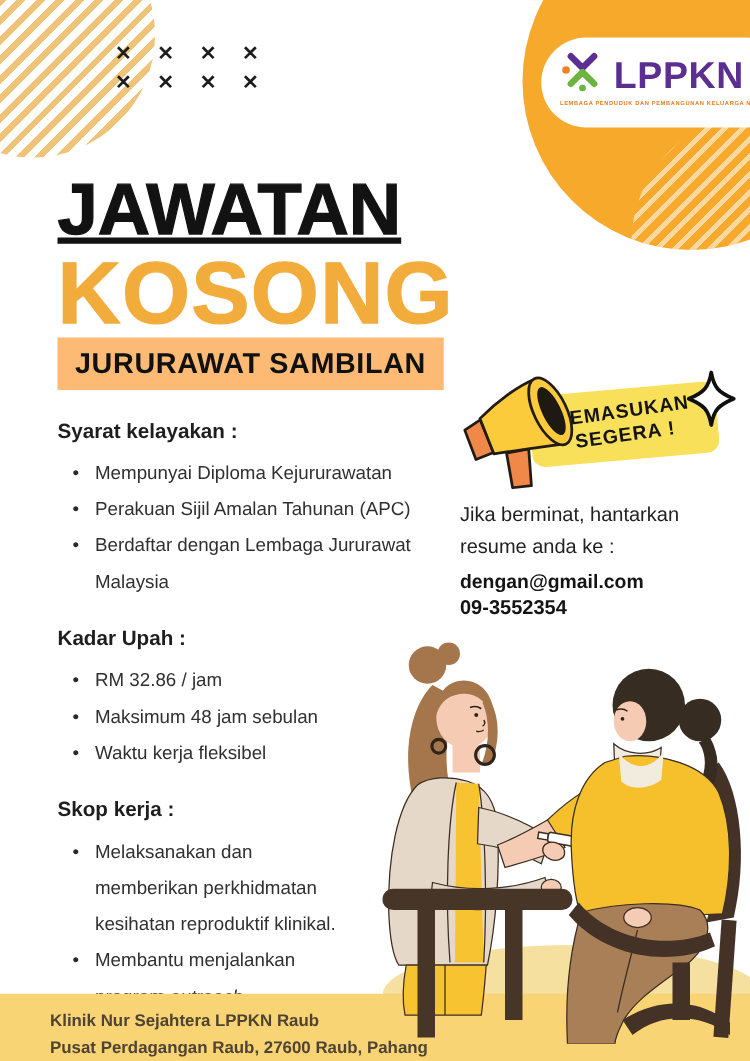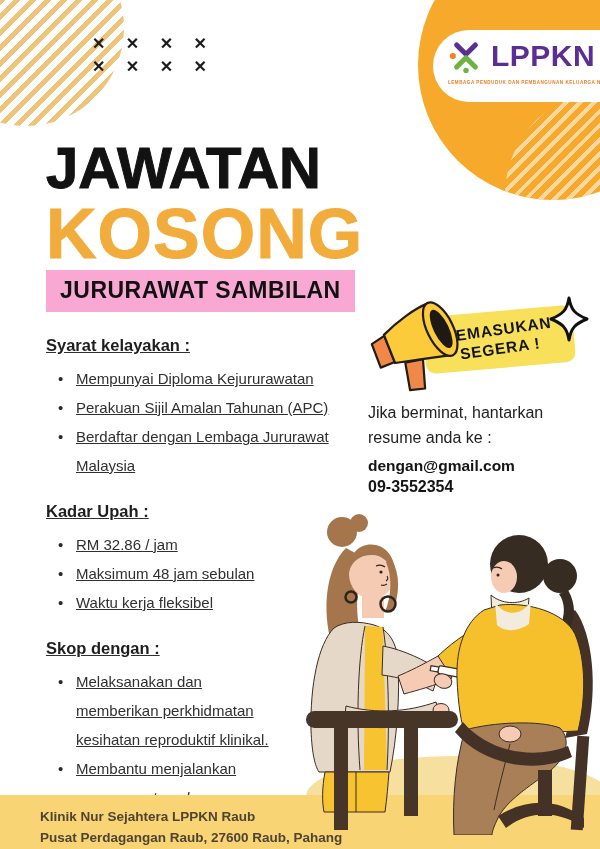--- a/index.html
+++ b/index.html
@@ -10,31 +10,31 @@
   .stripe-circle-tl{position:absolute;left:-72px;top:-70px;width:196px;height:196px;border-radius:50%;
     background:repeating-linear-gradient(135deg,#EFC478 0 5px,#ffffff 5px 11px);}
   .x-marks{position:absolute;left:92px;top:32px;color:#1c1c1c;font-weight:bold;font-size:16px;line-height:23px;letter-spacing:8px;}
 
   
   .big-circle{position:absolute;left:418px;top:-70px;width:270px;height:270px;border-radius:50%;
     background:#F7A92B;overflow:hidden;}
   .stripe-circle-tr{position:absolute;left:87px;top:160px;width:210px;height:210px;border-radius:50%;
     background:repeating-linear-gradient(135deg,rgba(255,255,255,.55) 0 4px,rgba(255,255,255,0) 4px 10px);}
   .logo-pill{position:absolute;left:433px;top:30px;width:200px;height:72px;background:#ffffff;border-radius:36px;z-index:3;}
-  .logo-row{position:absolute;left:15px;top:9px;display:flex;align-items:flex-start;}
+  .logo-row{position:absolute;left:15px;top:9px;display:flex;align-items:flex-end;}
   .logo-word{font-size:30px;font-weight:800;color:#5C2E91;letter-spacing:.5px;margin-left:7px;}
   .logo-tagline{position:absolute;left:15px;top:50px;white-space:nowrap;font-size:9.2px;font-weight:bold;color:#E87E26;letter-spacing:1px;transform:scale(.5);transform-origin:left top;}
 
   
-  .title1{position:absolute;left:46px;top:134px;font-size:58px;font-weight:900;color:#121212;letter-spacing:0;-webkit-text-stroke:1px #121212;}
+  .title1{position:absolute;left:46px;top:134px;font-size:58px;font-weight:900;color:#121212;letter-spacing:0;text-decoration:underline;-webkit-text-stroke:1px #121212;}
   .title2{position:absolute;left:46px;top:194px;font-size:70px;font-weight:900;color:#F2AC3C;letter-spacing:1px;text-align:right;-webkit-text-stroke:1px #F2AC3C;}
-  .subtitle{position:absolute;left:46px;top:270px;background:#f9a8d4;color:#111;font-size:23px;font-weight:800;padding:7px 14px 8px 14px;letter-spacing:.5px;}
-
-  
-  .info-col{position:absolute;left:44px;top:336px;width:334px;color:#303030;text-decoration:underline;}
+  .subtitle{position:absolute;left:46px;top:270px;background:#fdba74;color:#111;font-size:23px;font-weight:800;padding:7px 14px 8px 14px;letter-spacing:.5px;}
+
+  
+  .info-col{position:absolute;left:44px;top:336px;width:334px;color:#303030;}
   .info-sec h3{margin:0 0 9px 2px;font-size:16.5px;font-weight:800;color:#1e1e1e;}
   .info-sec + .info-sec{margin-top:22px;}
   .info-sec ul{margin:0;padding:0 0 0 14px;list-style:none;}
   .info-sec li{position:relative;padding-left:18px;font-size:15px;line-height:29px;}
   .info-sec li::before{content:"•";position:absolute;left:0;top:0;font-size:15px;color:#2a2a2a;}
   .sec0 li{max-width:282px;}
   .sec1 li{max-width:282px;}
   .sec2 li{max-width:208px;}
 
   
@@ -99,21 +99,21 @@
       </section>
       <section class="info-sec sec1">
         <h3>Kadar Upah :</h3>
         <ul>
           <li>RM 32.86 / jam</li>
           <li>Maksimum 48 jam sebulan</li>
           <li>Waktu kerja fleksibel</li>
         </ul>
       </section>
       <section class="info-sec sec2">
-        <h3>Skop dengan :</h3>
+        <h3>Skop kerja :</h3>
         <ul>
           <li>Melaksanakan dan memberikan perkhidmatan kesihatan reproduktif klinikal.</li>
           <li>Membantu menjalankan program <i>outreach</i>.</li>
         </ul>
       </section>
     </div>
 
   <div class="banner">
     <div class="banner-text">
       <div>KEMASUKAN</div>

